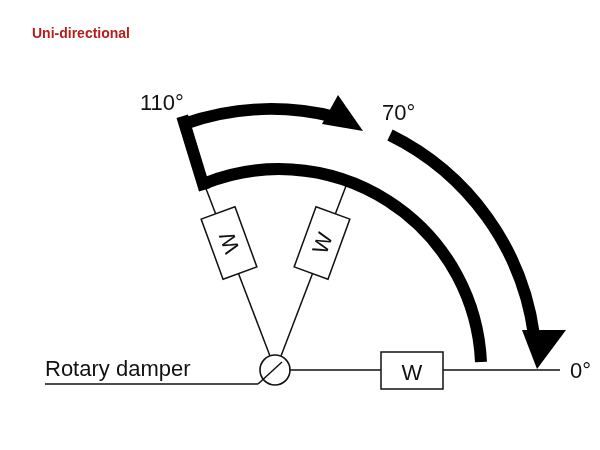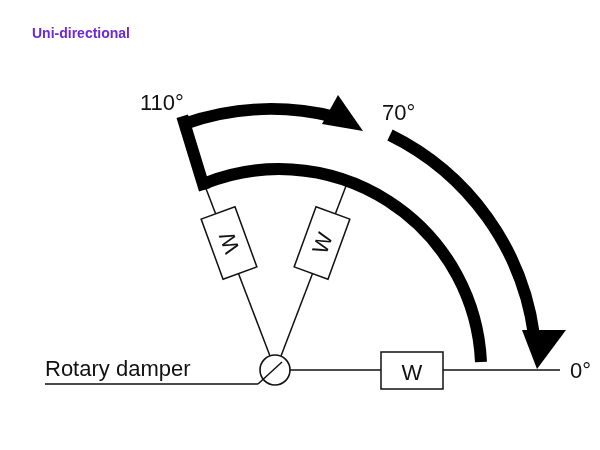--- a/index.html
+++ b/index.html
@@ -1,17 +1,17 @@
 <!DOCTYPE html>
 <html><head>
 <meta charset="utf-8">
 <style>
   html, body { margin: 0; padding: 0; background: #ffffff; }
   .canvas { position: relative; width: 600px; height: 450px; overflow: hidden; background: #fff; }
-  .title { position: absolute; left: 32px; top: 25px; font-family: "Liberation Sans", sans-serif; font-weight: bold; font-size: 14px; color: #6d28d9; }
+  .title { position: absolute; left: 32px; top: 25px; font-family: "Liberation Sans", sans-serif; font-weight: bold; font-size: 14px; color: #b91c1c; }
   svg { position: absolute; left: 0; top: 0; }
   .lbl { font-family: "Liberation Sans", sans-serif; fill: #111; }
 </style>
 </head>
 <body>
 
 <div class="canvas">
   <div class="title">Uni-directional</div>
 
   <svg width="600" height="450" viewBox="0 0 600 450">

